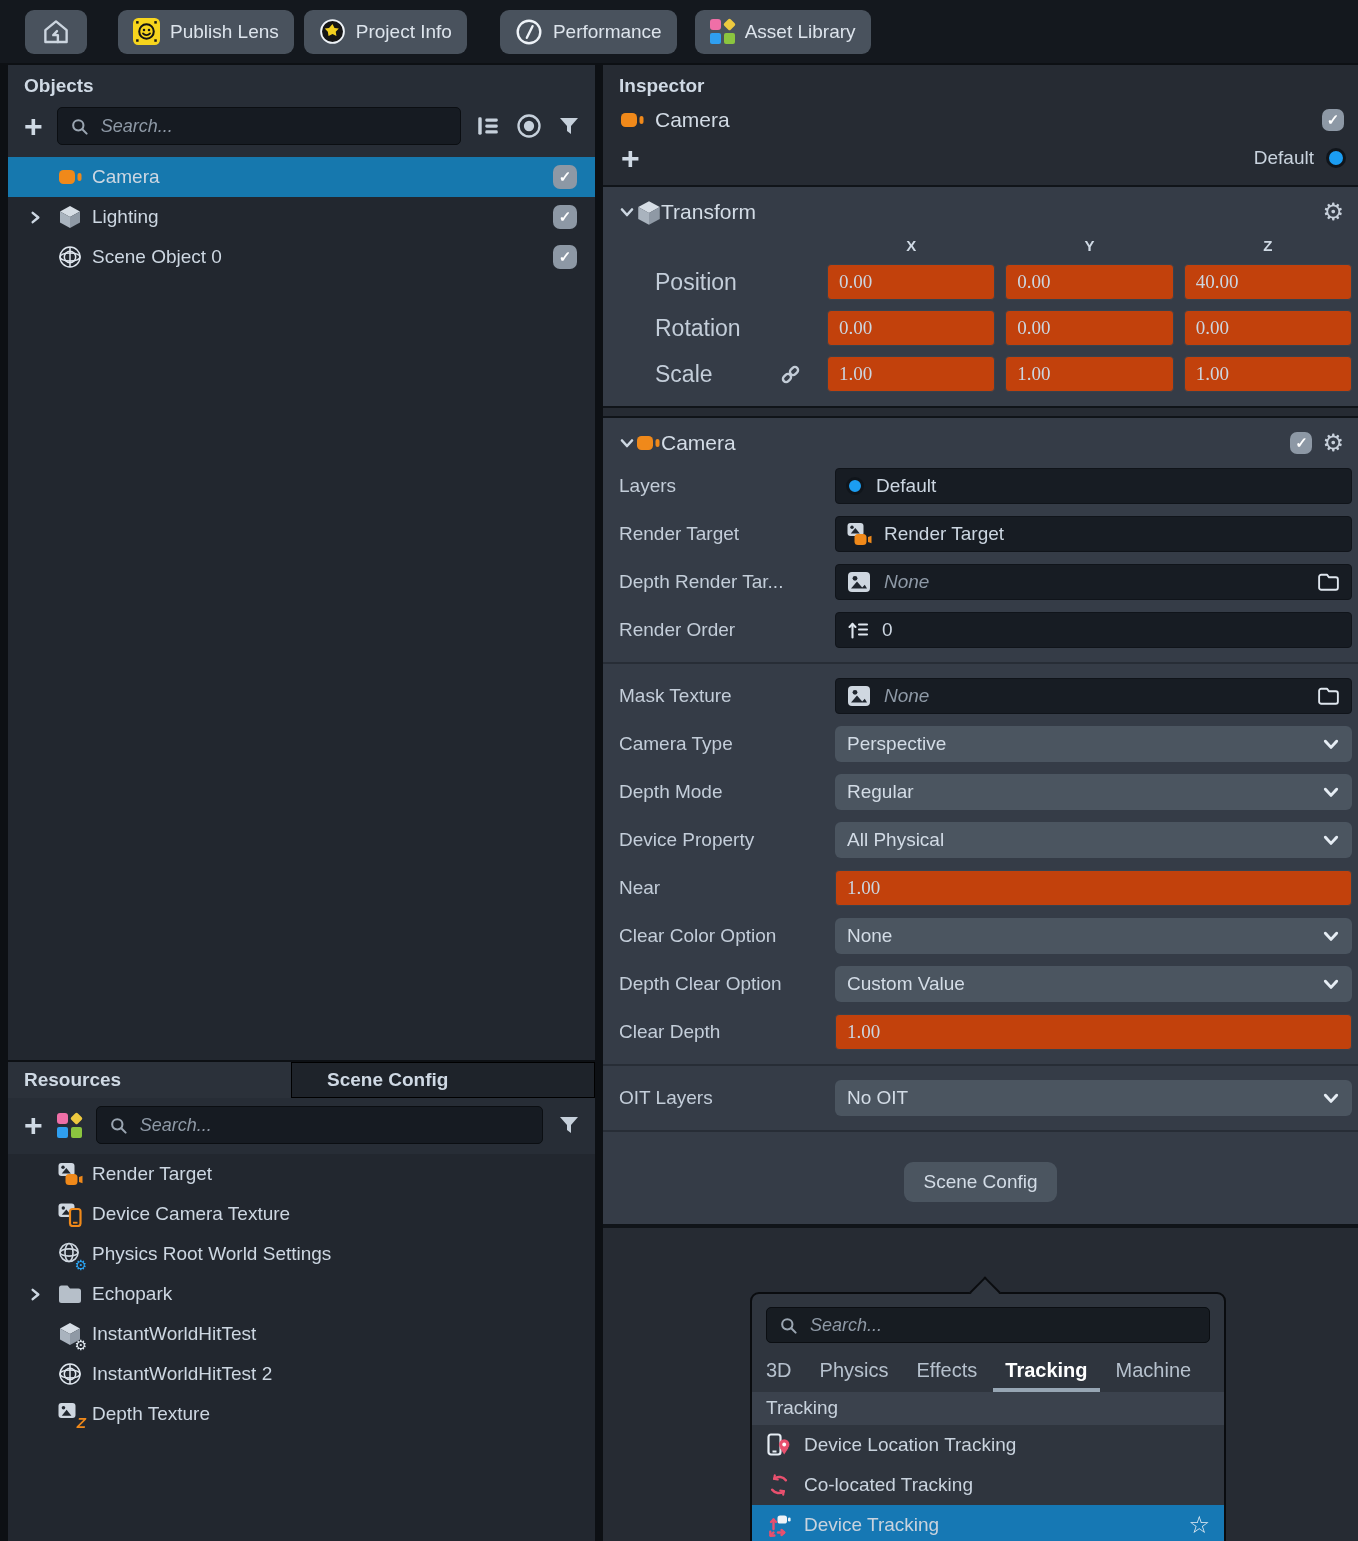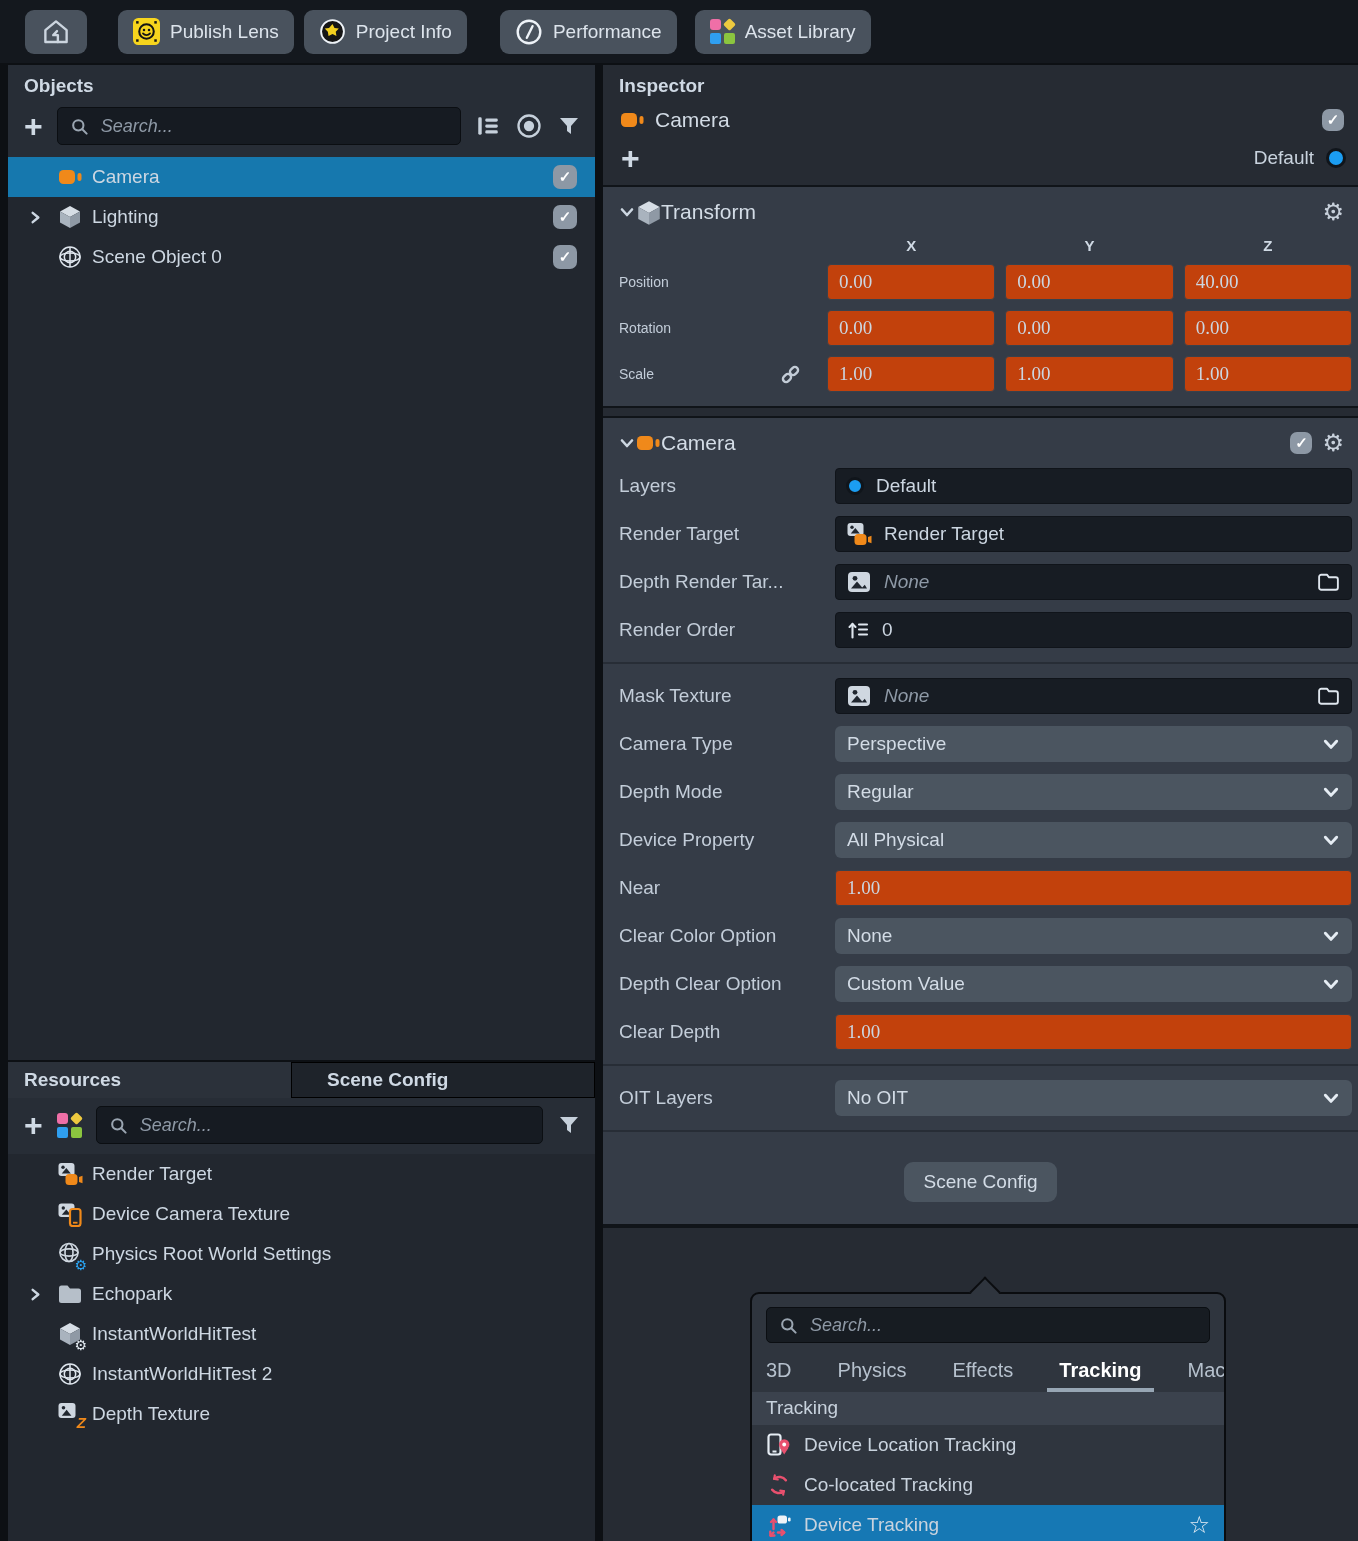--- a/index.html
+++ b/index.html
@@ -84,21 +84,21 @@
 
   .section { background:#353c47; border-top:2px solid #101419; border-bottom:2px solid #101419; padding-bottom:4px; }
   .section + .section { margin-top:8px; }
   .sec-head { display:flex; align-items:center; padding:12px 14px 12px 16px; }
   .sec-head .stitle { font-size:21px; color:#d3dce6; flex:1; }
   .sec-head .chk { width:22px; height:22px; margin-right:10px; }
 
   .tgrid { display:grid; grid-template-columns:198px 1fr 1fr 1fr; gap:10px; margin:0 6px 10px 16px; align-items:center; }
   .axis { text-align:center; font-size:15px; font-weight:bold; color:#cfd9e4; }
   .tlabelcell { display:flex; align-items:center; justify-content:space-between; padding-right:14px; }
-  .tlabel { font-size:14px; color:#c3cdd9; }
+  .tlabel { font-size:23px; color:#c3cdd9;margin-left:36px; }
   .ninput {
     width:100%; height:36px; background:#c2410c; border:1px solid #39414c; border-radius:4px;
     color:#ccd6e1; font-size:19px; font-family:Liberation Serif, serif; padding:0 11px; outline:none;
   }
 
   .field { display:flex; align-items:center; margin:0 6px 12px 16px; }
   .flabel { flex:0 0 216px; font-size:19px; color:#c3cdd9; }
   .control { flex:1; height:36px; display:flex; align-items:center; min-width:0; }
   .assetbox { background:#171c23; border:1px solid #10141a; border-radius:4px; gap:12px; padding:0 10px; cursor:pointer; }
   .assetbox .cval { font-size:19px; color:#ccd6e1; flex:1; }
@@ -120,21 +120,21 @@
     overflow:hidden;
   }
   .caret {
     position:absolute; left:224px; top:1281px; width:22px; height:22px; z-index:6;
     background:#2f353e; border-left:2px solid #0a0c0f; border-top:2px solid #0a0c0f;
     transform:rotate(45deg);
   }
   .caret-wrap { position:absolute; left:750px; top:1270px; width:476px; height:24px; overflow:hidden; z-index:6; pointer-events:none; }
   .caret-wrap .caret { top:11px; }
   .popup .searchbox { margin:13px 14px 12px; height:36px; background:#171c22; }
-  .ptabs { display:flex; gap:46px; padding:4px 2px 10px 14px; white-space:nowrap; position:relative; }
+  .ptabs { display:flex; gap:28px; padding:4px 2px 10px 14px; white-space:nowrap; position:relative; }
   .ptab { font-size:20px; color:#b6c1cd; cursor:pointer; position:relative; }
   .ptab.active { color:#fff; font-weight:bold; }
   .ptab.active::after { content:""; position:absolute; left:-12px; right:-12px; bottom:-10px; height:4px; background:#97a6b4; }
   .psection { background:#3b424d; padding:5px 14px 6px; font-size:19px; color:#c8d2dd; }
   .pitem { height:40px; display:flex; align-items:center; gap:12px; padding:0 14px; cursor:pointer; }
   .pitem .lbl { font-size:19px; color:#c9d3de; flex:1; }
   .pitem.sel { background:#1678b4; }
   .star { font-size:24px; color:#e8eef5; cursor:pointer; line-height:1; }
 </style>
 </head>

